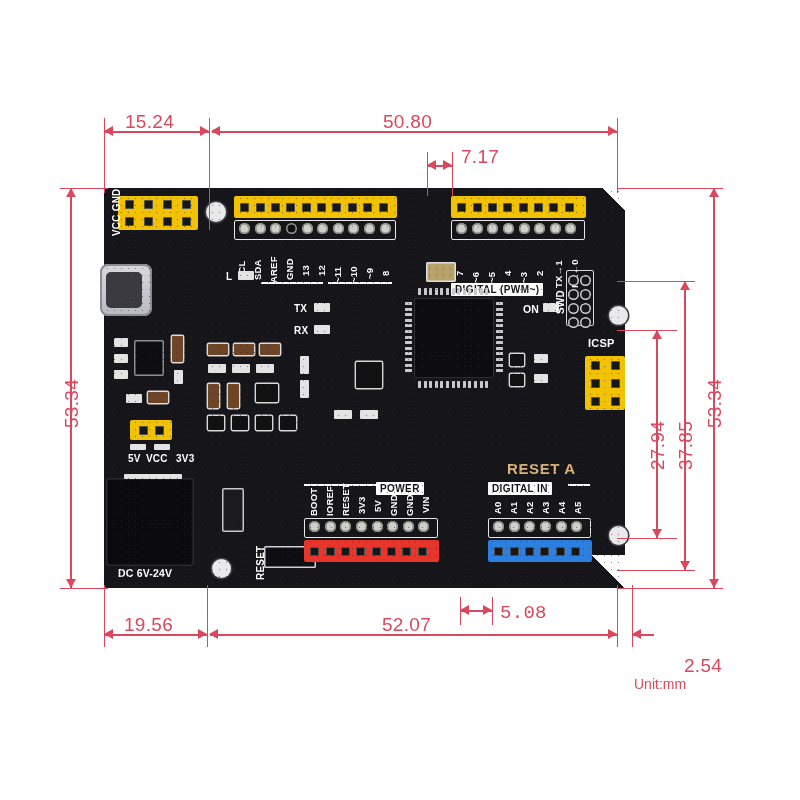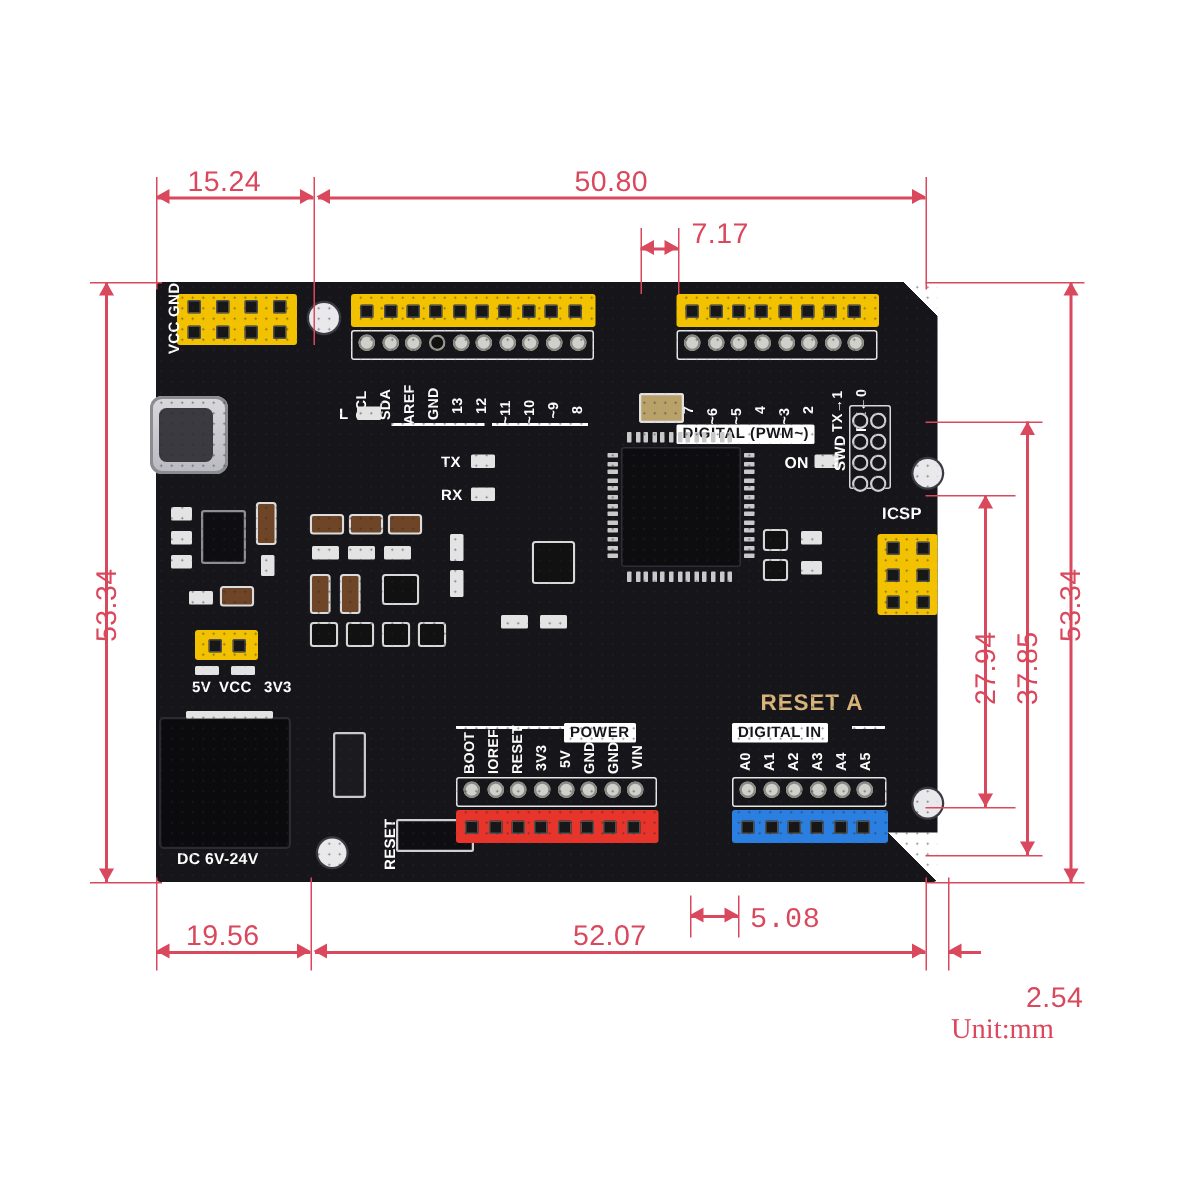--- a/index.html
+++ b/index.html
@@ -20,21 +20,21 @@
     position:absolute;color:#d9485c;font-size:19px;
     font-family:"Liberation Sans", sans-serif;
     letter-spacing:.3px;white-space:nowrap;line-height:1;
   }
   .dimtext.vert{transform:rotate(-90deg);transform-origin:left top;}
   .arrow{position:absolute;width:0;height:0;}
   .ar-l{border-top:5px solid transparent;border-bottom:5px solid transparent;border-right:9px solid #d9485c;}
   .ar-r{border-top:5px solid transparent;border-bottom:5px solid transparent;border-left:9px solid #d9485c;}
   .ar-u{border-left:5px solid transparent;border-right:5px solid transparent;border-bottom:9px solid #d9485c;}
   .ar-d{border-left:5px solid transparent;border-right:5px solid transparent;border-top:9px solid #d9485c;}
-  .unit{position:absolute;color:#d9485c;font-size:19px;font-family:Liberation Serif, serif;}
+  .unit{position:absolute;color:#d9485c;font-size:14px;}
 
   
   #board{
     position:absolute;left:104px;top:188px;width:521px;height:400px;
     background:#16161a;
     border-radius:3px;
   }
   #board:after{ 
     content:"";position:absolute;inset:0;
     background-image:radial-gradient(#2a2a30 0.6px, transparent 0.7px);

